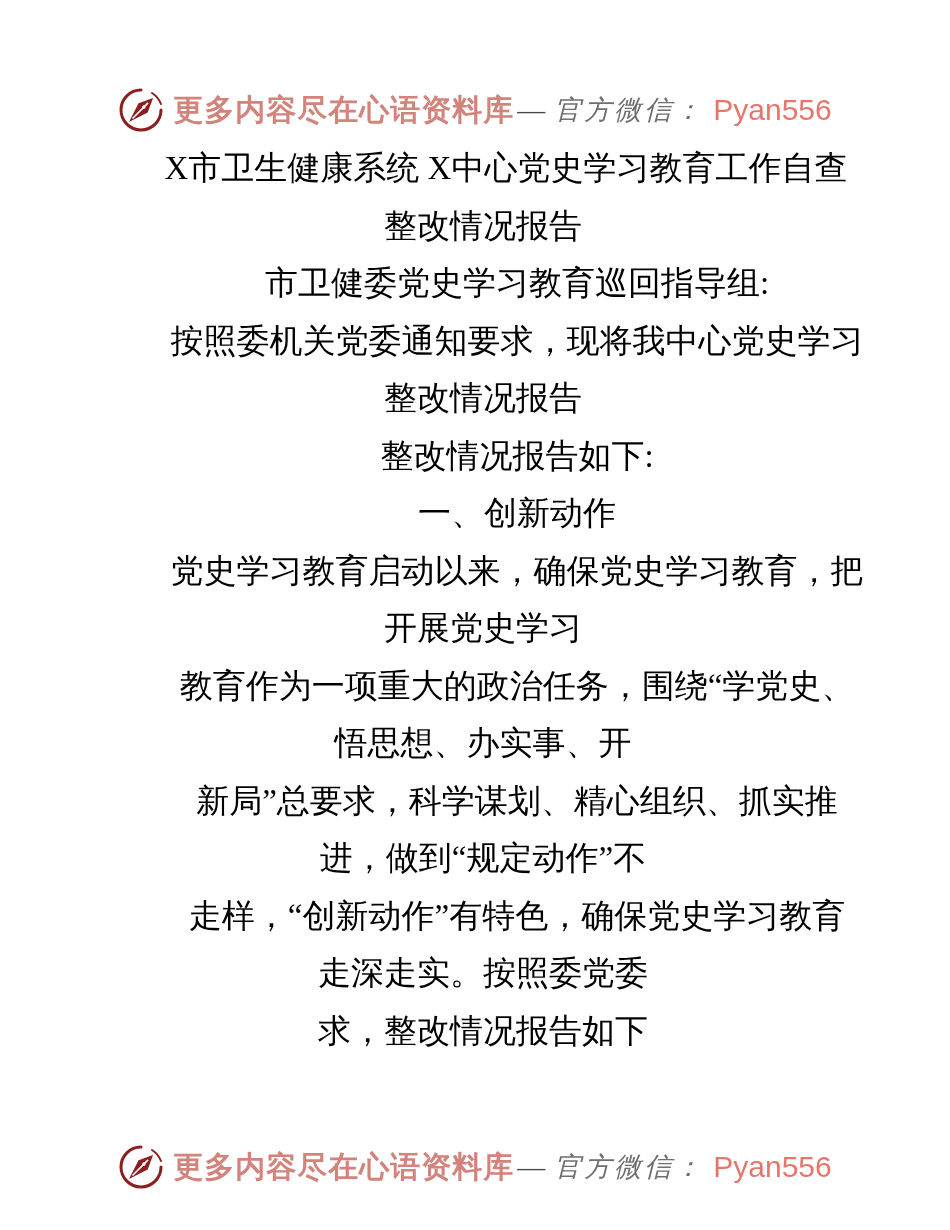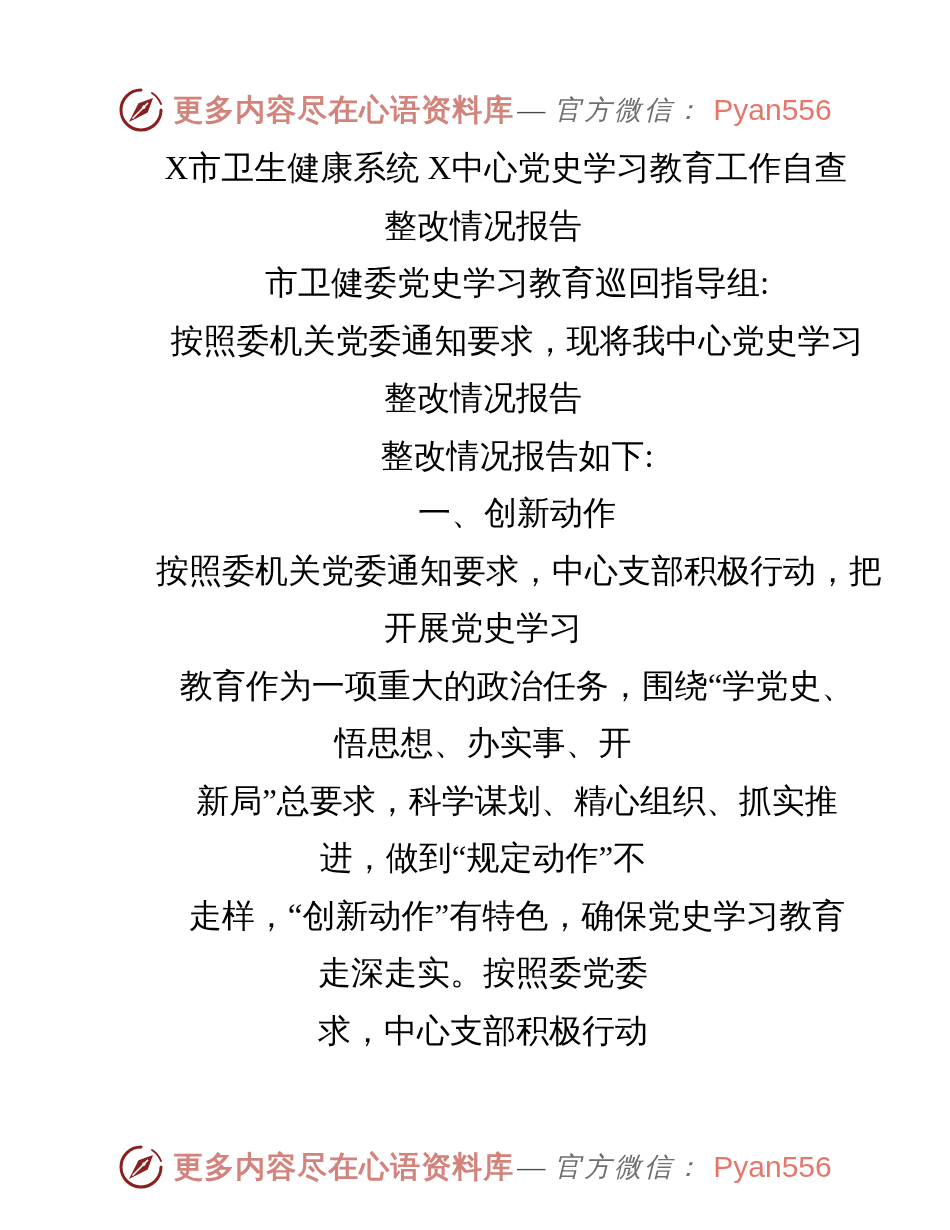--- a/index.html
+++ b/index.html
@@ -96,29 +96,29 @@
   </div>
 
   <div class="doc-body" id="doc-lines">
       <div class="line" style="padding-left: 46px;">X市卫生健康系统 X中心党史学习教育工作自查</div>
       <div class="line" style="padding-left: 0px;">整改情况报告</div>
       <div class="line" style="padding-left: 68px;">市卫健委党史学习教育巡回指导组:</div>
       <div class="line" style="padding-left: 68px;">按照委机关党委通知要求，现将我中心党史学习</div>
       <div class="line" style="padding-left: 0px;">整改情况报告</div>
       <div class="line" style="padding-left: 68px;">整改情况报告如下:</div>
       <div class="line" style="padding-left: 68px;">一、创新动作</div>
-      <div class="line" style="padding-left: 68px;">按照委机关党委通知要求，中心支部积极行动，把</div>
+      <div class="line" style="padding-left: 68px;">党史学习教育启动以来，确保党史学习教育，把</div>
       <div class="line" style="padding-left: 0px;">开展党史学习</div>
       <div class="line" style="padding-left: 68px;">教育作为一项重大的政治任务，围绕“学党史、</div>
       <div class="line" style="padding-left: 0px;">悟思想、办实事、开</div>
       <div class="line" style="padding-left: 68px;">新局”总要求，科学谋划、精心组织、抓实推</div>
       <div class="line" style="padding-left: 0px;">进，做到“规定动作”不</div>
       <div class="line" style="padding-left: 68px;">走样，“创新动作”有特色，确保党史学习教育</div>
       <div class="line" style="padding-left: 0px;">走深走实。按照委党委</div>
-      <div class="line" style="padding-left: 0px;">求，中心支部积极行动</div>
+      <div class="line" style="padding-left: 0px;">求，整改情况报告如下</div>
     </div>
 
   <div class="brand-bar footer">
     <span class="logo">
       <svg viewBox="0 0 46 46" width="46" height="46" aria-hidden="true">
         <path d="M23 3 a20 20 0 1 0 20 20" fill="none" stroke="#8a1f1f" stroke-width="3" stroke-linecap="round" class="logo-stroke"></path>
         <path d="M34 6 a23 23 0 0 1 9 11" fill="none" stroke="#8a1f1f" stroke-width="2" stroke-linecap="round" class="logo-stroke"></path>
         <g transform="rotate(45 23 23)">
           <path d="M23 6 L29.5 20 L23 40 L16.5 20 Z" fill="#8a1f1f" class="logo-fill"></path>
           <line x1="23" y1="13" x2="23" y2="35" stroke="#ffffff" stroke-width="1.6"></line>

